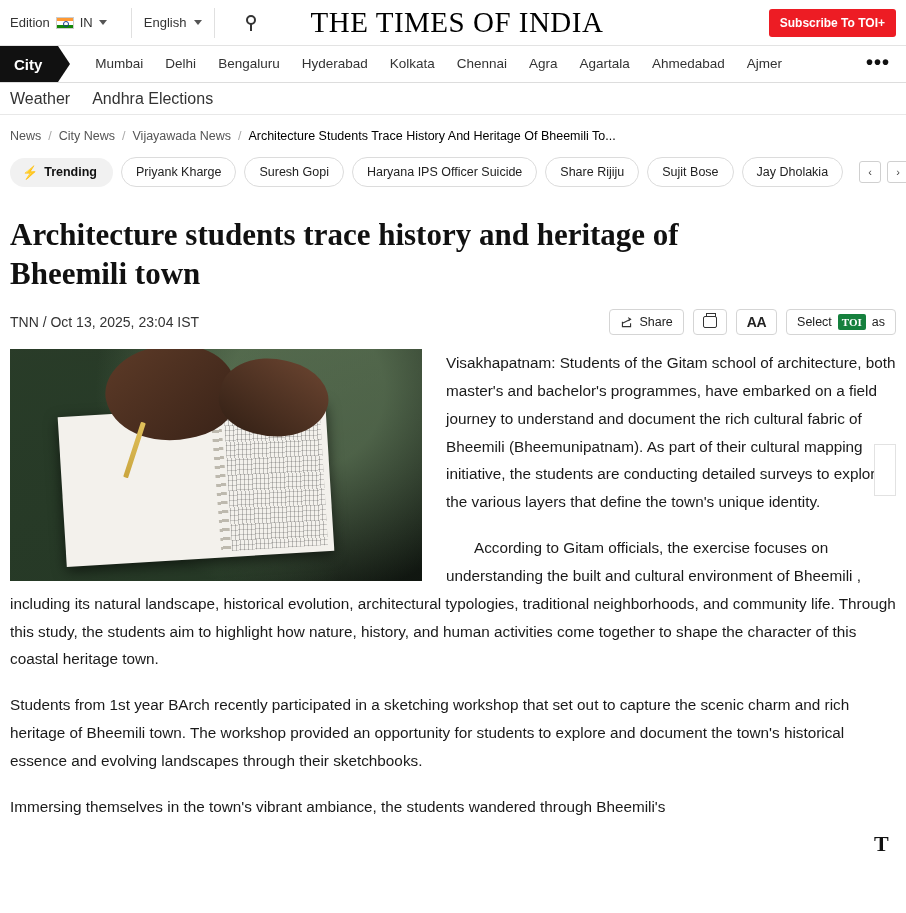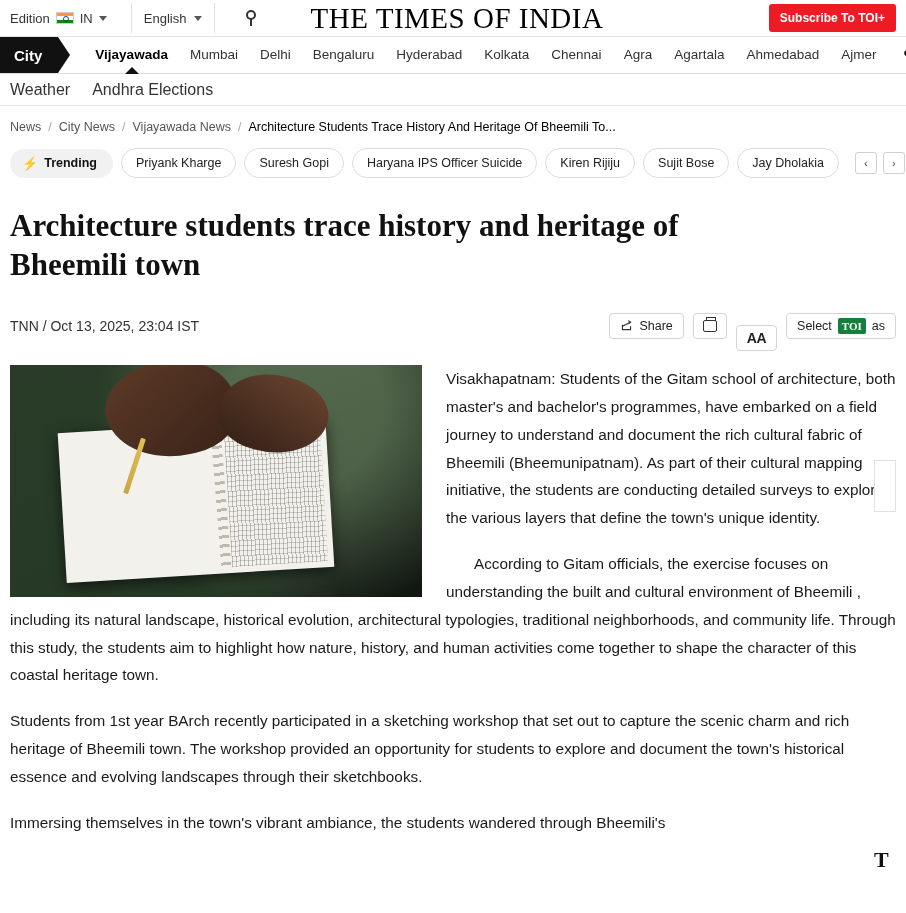--- a/index.html
+++ b/index.html
@@ -8,21 +8,21 @@
     width: 906px;
     height: 913px;
     overflow: hidden;
     background: #ffffff;
     font-family: "Liberation Sans", sans-serif;
     color: #1a1a1a;
   }
 
   
   .topbar {
-    height: 37px;
+    height: 46px;
     display: flex;
     align-items: center;
     border-bottom: 1px solid #e3e3e3;
     position: relative;
     padding: 0 10px;
   }
   .edition {
     display: flex;
     align-items: center;
     gap: 6px;
@@ -288,21 +288,21 @@
     height: 26px;
     display: flex;
     align-items: center;
     gap: 6px;
     padding: 0 10px;
     font-size: 12.5px;
     color: #222;
     cursor: pointer;
   }
   .abtn.sq { padding: 0 9px; }
-  .abtn.aa { font-weight: bold; letter-spacing: -0.5px; font-size: 14px; margin-top: 25px; }
+  .abtn.aa { font-weight: bold; letter-spacing: -0.5px; font-size: 14px; }
   .toi-badge {
     background: #15803d;
     color: #fff;
     font-weight: bold;
     font-size: 11px;
     padding: 2px 4px;
     border-radius: 2px;
     font-family: "Liberation Serif", serif;
   }
   .share-ico {
@@ -442,21 +442,20 @@
   </div>
   <div class="vdiv"></div>
   <div class="pin"></div>
   <div class="masthead">THE TIMES OF INDIA</div>
   <button class="subscribe">Subscribe To TOI+</button>
 </div>
 
 <div class="citynav">
   <div class="citytag">City</div>
   <div class="citylist">
-    <a class="active">Vijayawada</a>
     <a>Mumbai</a>
     <a>Delhi</a>
     <a>Bengaluru</a>
     <a>Hyderabad</a>
     <a>Kolkata</a>
     <a>Chennai</a>
     <a>Agra</a>
     <a>Agartala</a>
     <a>Ahmedabad</a>
     <a>Ajmer</a>
@@ -480,21 +479,21 @@
 </div>
 
 <div class="trendrow">
   <div class="trendpill">
     <span class="bolt">⚡</span>
     <span>Trending</span>
   </div>
   <div class="chip">Priyank Kharge</div>
   <div class="chip">Suresh Gopi</div>
   <div class="chip">Haryana IPS Officer Suicide</div>
-  <div class="chip">Kiren Rijiju</div>
+  <div class="chip">Share Rijiju</div>
   <div class="chip">Sujit Bose</div>
   <div class="chip">Jay Dholakia</div>
   <div class="arrows">
     <div class="arrowbtn">‹</div>
     <div class="arrowbtn">›</div>
   </div>
 </div>
 
 <h1 class="headline">Architecture students trace history and heritage of Bheemili town</h1>
 

